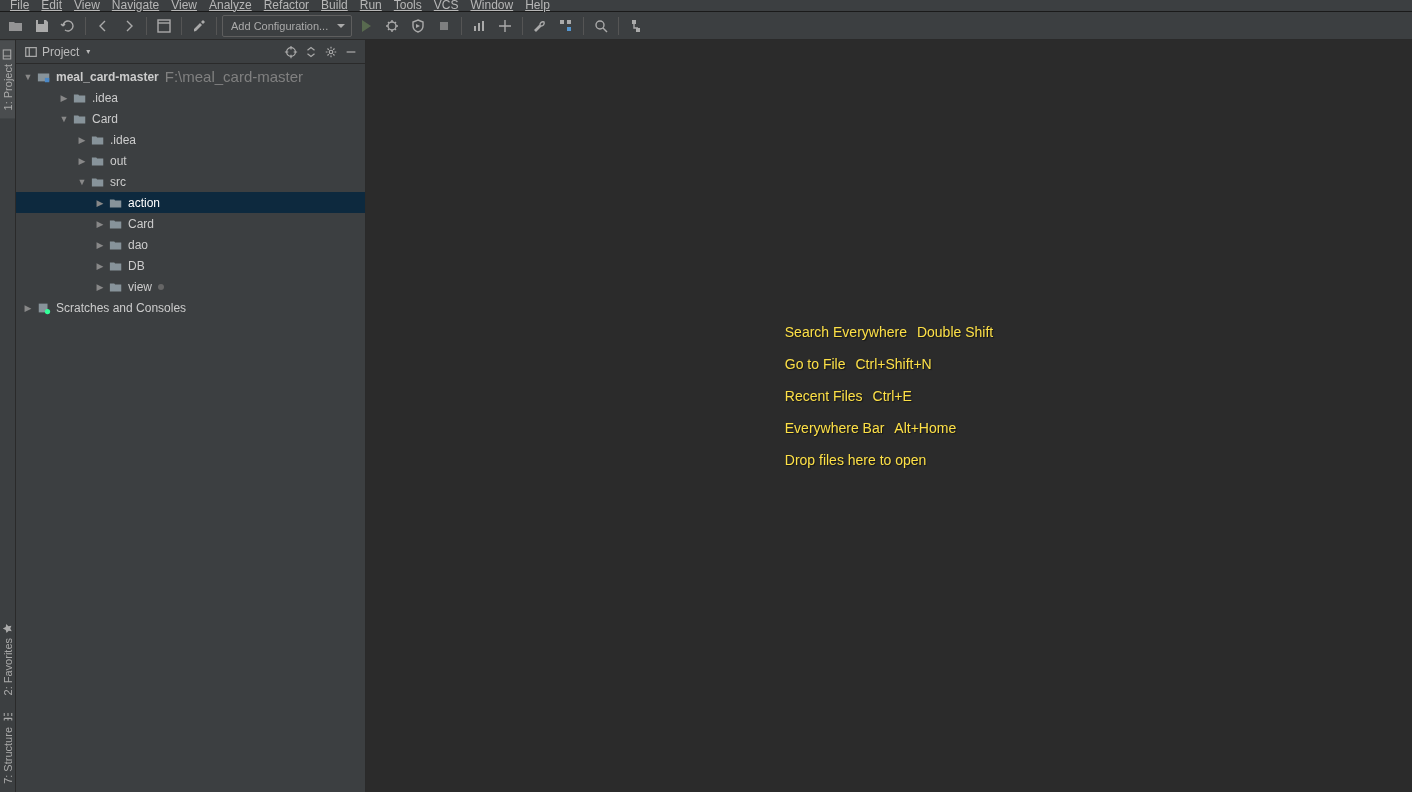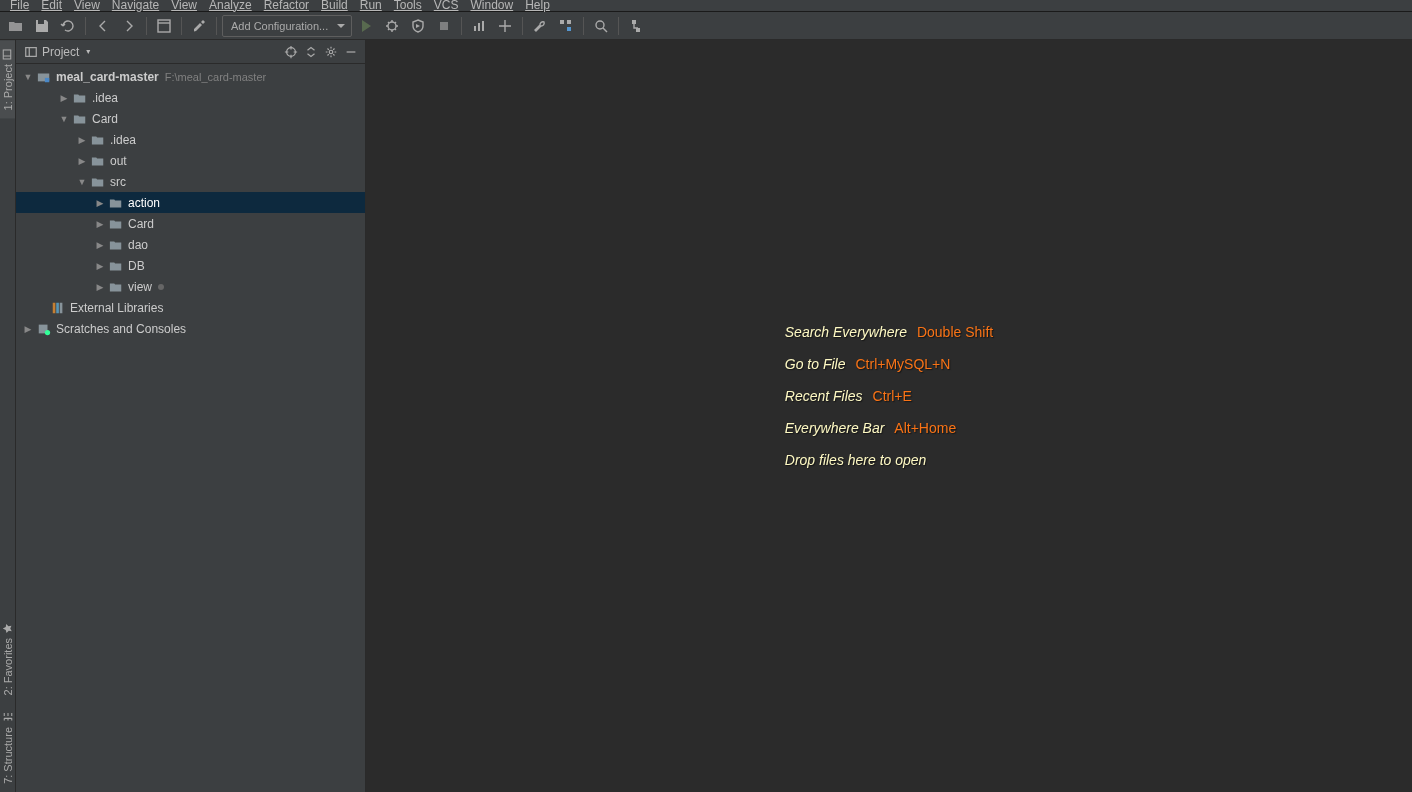--- a/index.html
+++ b/index.html
@@ -192,21 +192,21 @@
       height: 16px;
       display: inline-flex;
       align-items: center;
       justify-content: center;
       margin-right: 4px;
     }
     .tree-row .label { }
     .tree-row .path {
       color: #808080;
       margin-left: 6px;
-      font-size: 11px;
+      font-size: 15px;
     }
     .tree-row.bold .label { font-weight: bold; }
     .tree-row .dot {
       width: 6px; height: 6px; border-radius: 50%;
       background: #666;
       margin-left: 6px;
     }
 
     .editor {
       flex: 1;
@@ -219,22 +219,22 @@
     .welcome {
       margin-top: -40px;
     }
     .welcome .line {
       display: flex;
       gap: 10px;
       margin: 16px 0;
       font-size: 14px;
       text-shadow: 1px 1px 1px rgba(0,0,0,0.5);
     }
-    .welcome .line .text { color: #fef9c3; font-style: italic; }
-    .welcome .line .shortcut { color: #f97316; }
+    .welcome .line .text { color: #fde047; }
+    .welcome .line .shortcut { color: #fde047; }
 
     
     .svg-muted { stroke: #aaa; fill: none; stroke-width: 1.4; }
     .svg-fill-muted { fill: #aaa; }
   </style>
 </head>
 <body>
 
 <div class="menubar">
   <div class="menu-item">File</div>
@@ -539,32 +539,20 @@
             <span class="ticon">
               <svg width="14" height="14" viewBox="0 0 16 16">
                 <path fill="#87939a" d="M1 4h5l1 1h7v8H1z"></path>
               </svg>
             </span>
             <span class="label">view</span>
             <span class="dot"></span>
           </div>
         </div>
 
-      <div class="tree-row">
-        <span class="indent" style="width:18px"></span>
-        <span class="arrow"></span>
-        <span class="ticon">
-          <svg width="14" height="14" viewBox="0 0 16 16">
-              <rect fill="#c57f33" x="2" y="2" width="3" height="12"></rect>
-              <rect fill="#5896b5" x="6" y="2" width="3" height="12"></rect>
-              <rect fill="#87939a" x="10" y="2" width="3" height="12"></rect>
-            </svg>
-        </span>
-        <span class="label">External Libraries</span>
-      </div>
 
       <div class="tree-row">
         <span class="indent" style="width:4px"></span>
         <span class="arrow">▶</span>
         <span class="ticon">
           <svg width="14" height="14" viewBox="0 0 16 16">
               <rect fill="#87939a" x="2" y="3" width="10" height="10"></rect>
               <circle fill="#3f9" cx="12" cy="12" r="3"></circle>
             </svg>
         </span>
@@ -574,21 +562,21 @@
   </div>
 
   <div class="editor">
     <div class="welcome">
       <div class="line">
         <span class="text">Search Everywhere</span>
         <span class="shortcut">Double Shift</span>
       </div>
       <div class="line">
         <span class="text">Go to File</span>
-        <span class="shortcut">Ctrl+MySQL+N</span>
+        <span class="shortcut">Ctrl+Shift+N</span>
       </div>
       <div class="line">
         <span class="text">Recent Files</span>
         <span class="shortcut">Ctrl+E</span>
       </div>
       <div class="line">
         <span class="text">Everywhere Bar</span>
         <span class="shortcut">Alt+Home</span>
       </div>
       <div class="line">

